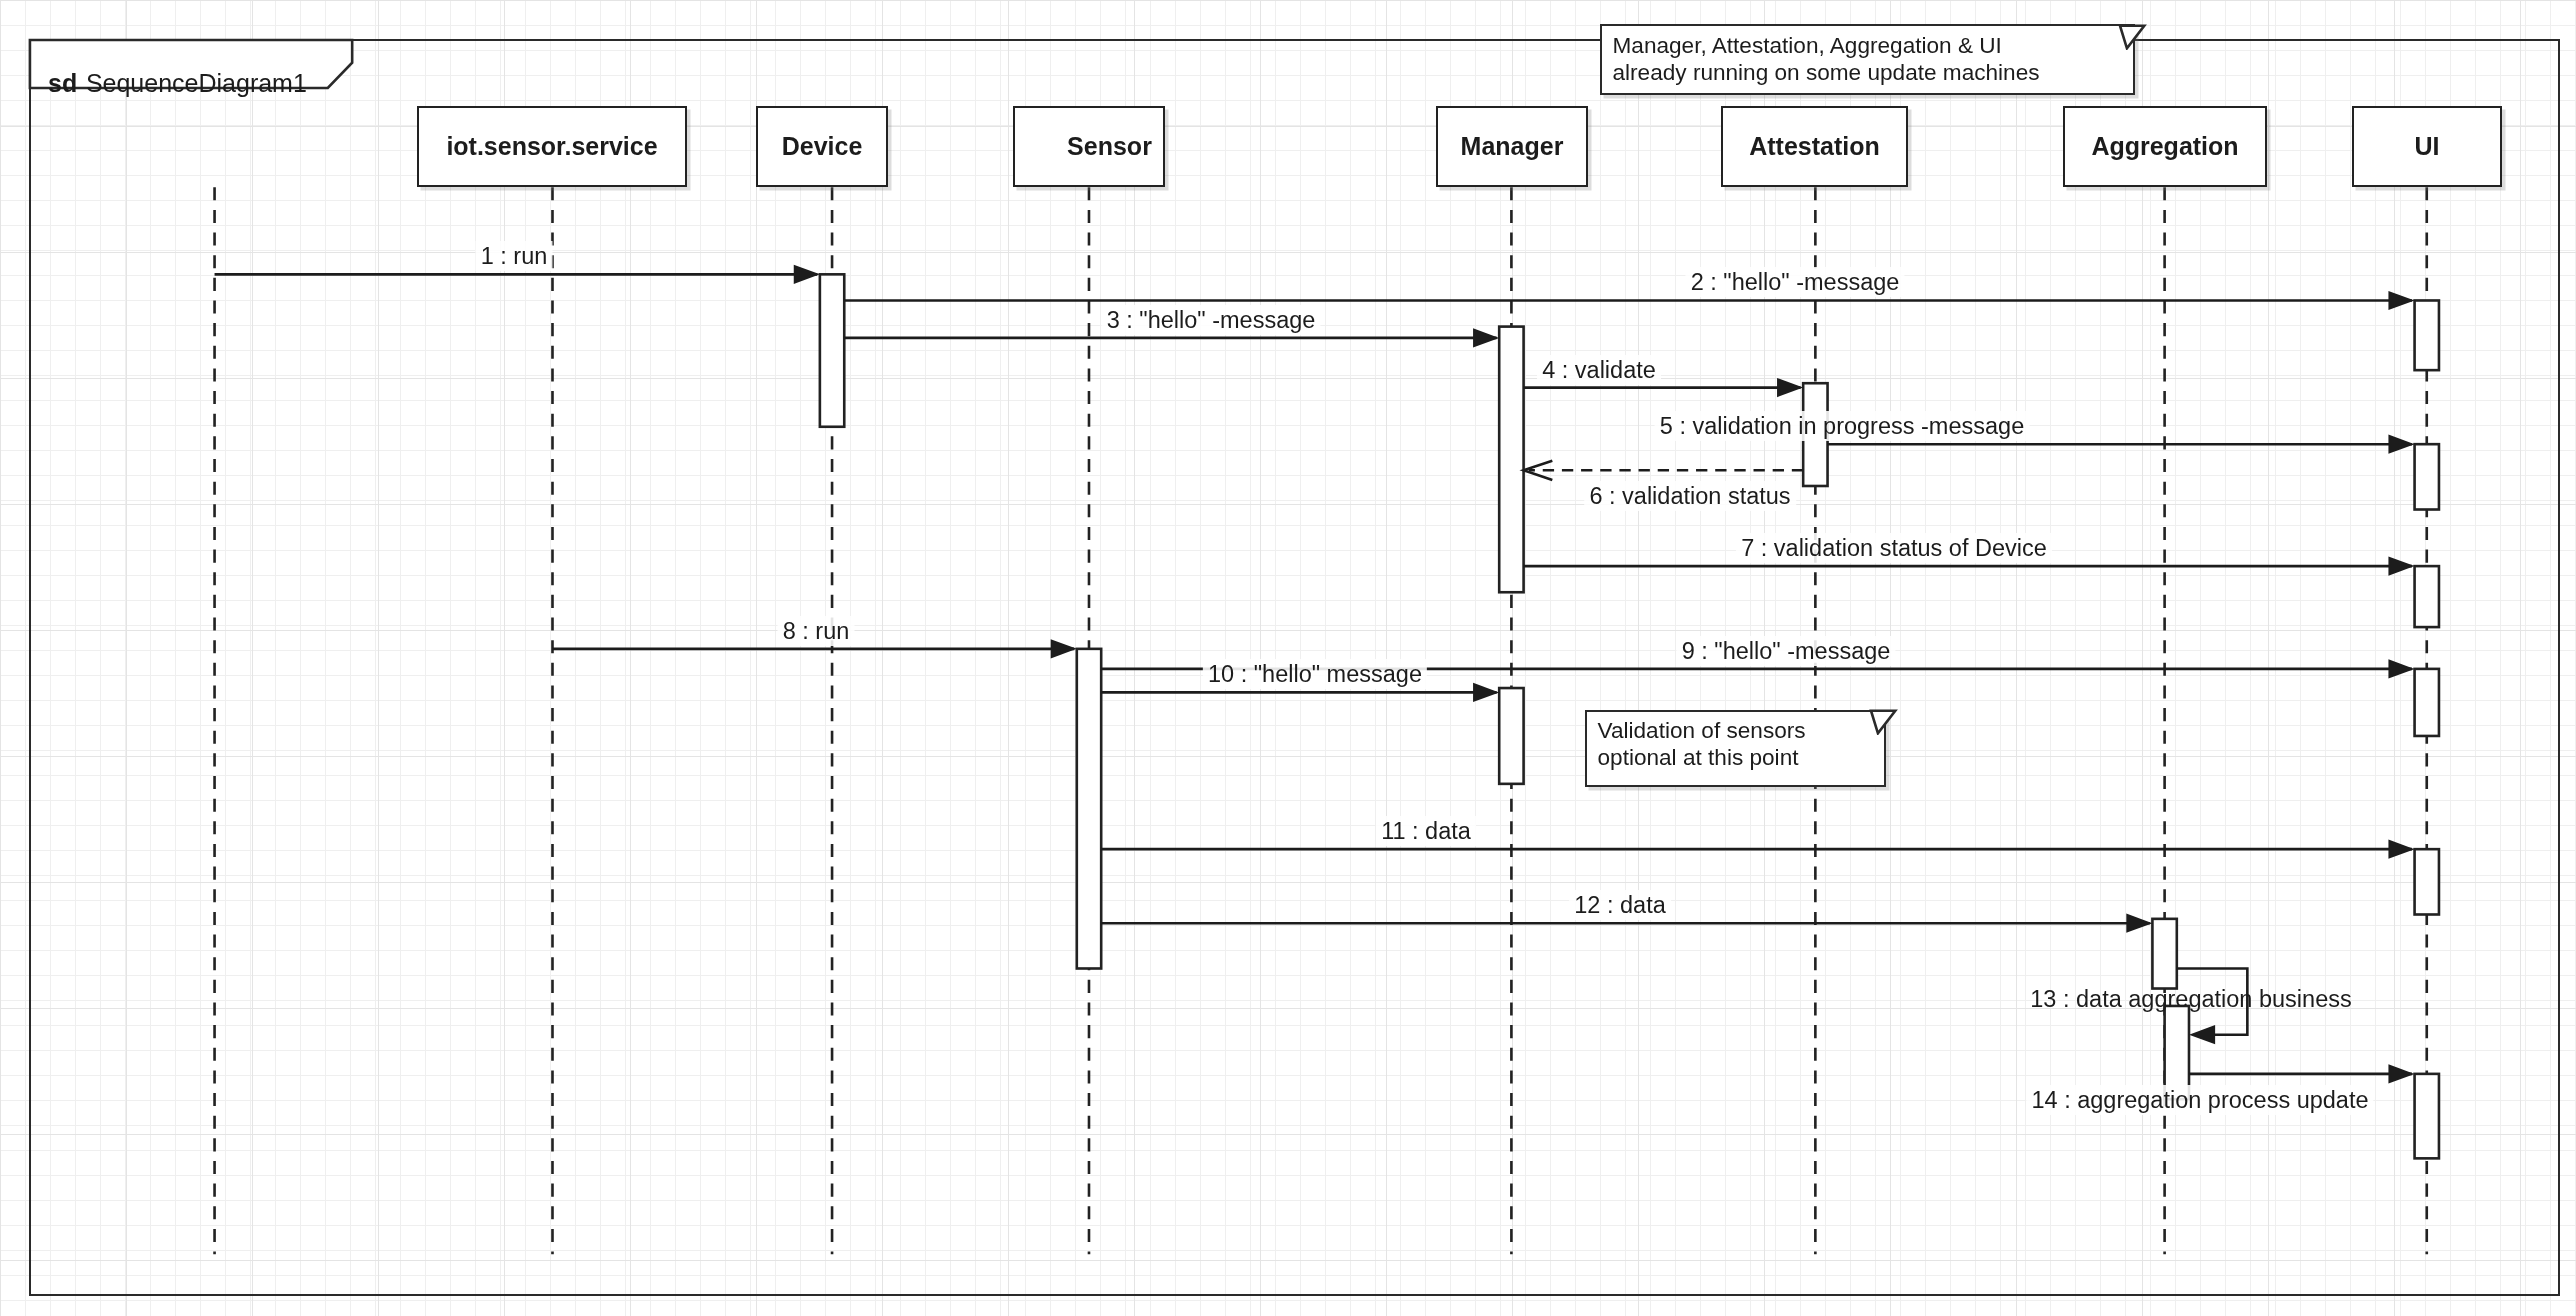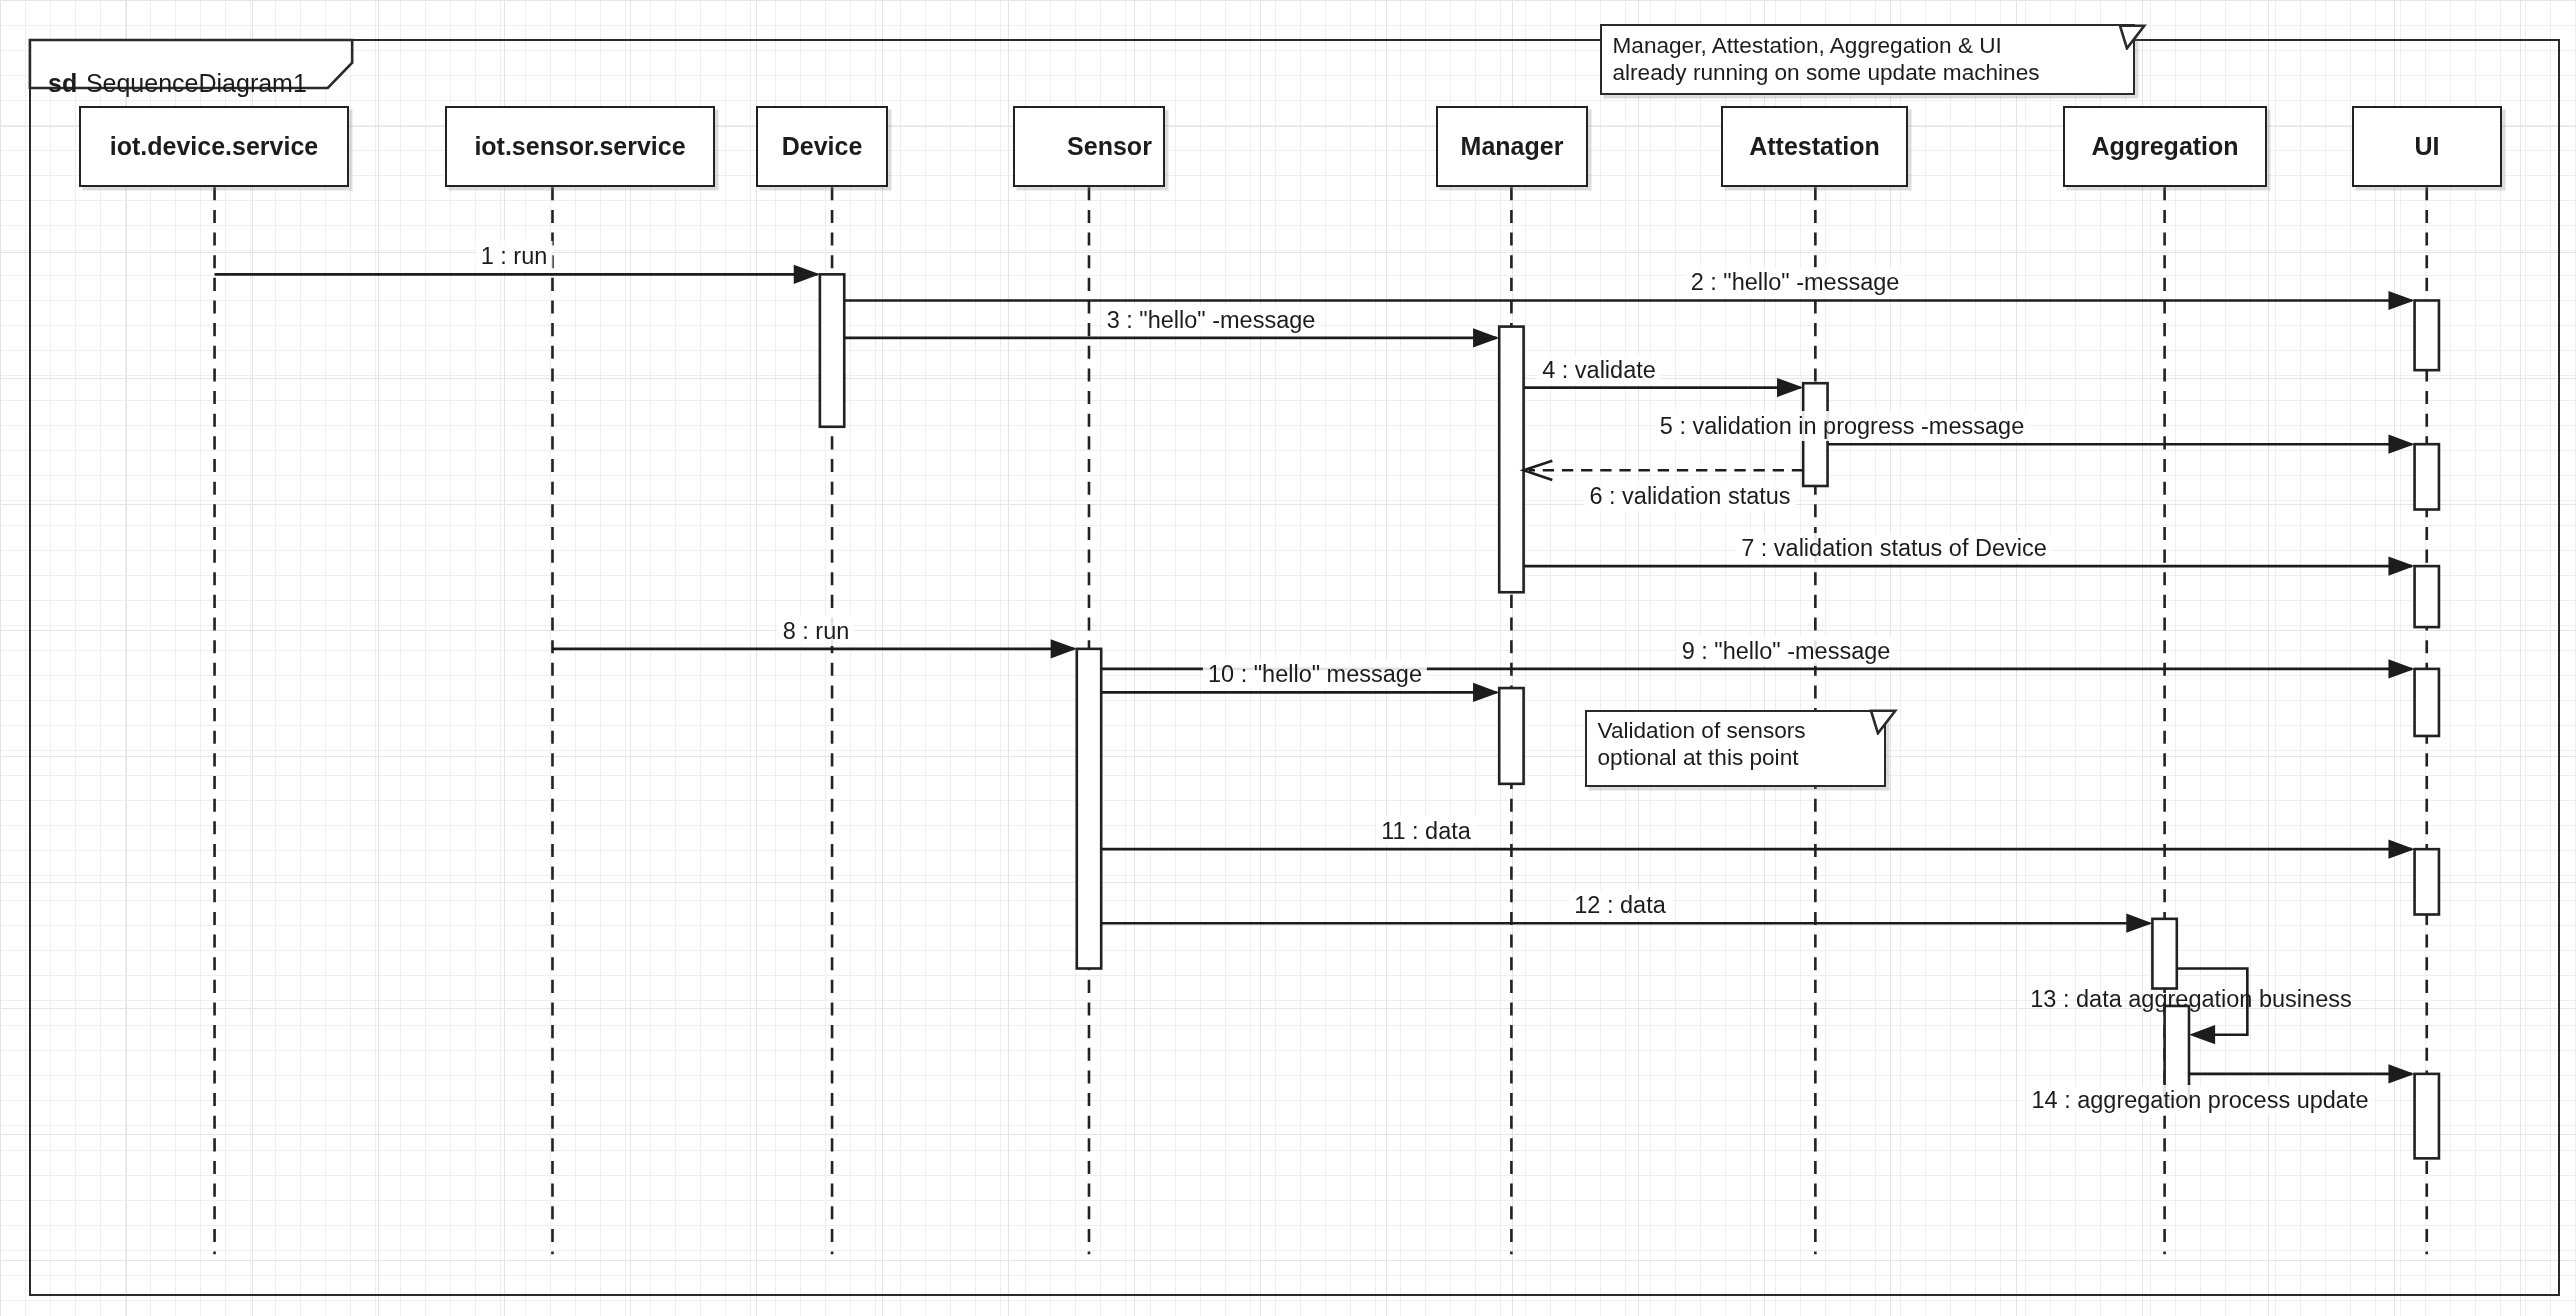--- a/index.html
+++ b/index.html
@@ -108,22 +108,21 @@
   </svg>
 
   <div class="frame"></div>
 
   <div class="frame-tab">
     <div class="tab-text">
       <span class="kw">sd</span><span>SequenceDiagram1</span>
     </div>
   </div>
 
-  <div class="participant" style="left:79px;width:270px;">iot.device.service</div>
-  <div class="participant" style="left:417px;width:270px;margin-left:28px;">iot.sensor.service</div>
+  <div class="participant" style="left:417px;width:270px;">iot.sensor.service</div>
   <div class="participant" style="left:756px;width:132px;">Device</div>
   <div class="participant" style="left:1013px;width:152px;padding-left:41px;">Sensor</div>
   <div class="participant" style="left:1436px;width:152px;">Manager</div>
   <div class="participant" style="left:1721px;width:187px;">Attestation</div>
   <div class="participant" style="left:2063px;width:204px;">Aggregation</div>
   <div class="participant" style="left:2352px;width:150px;">UI</div>
 
   <div class="mlabel" style="left:514px;top:241px;">1 : run</div>
   <div class="mlabel" style="left:1795px;top:267px;">2 : "hello" -message</div>
   <div class="mlabel" style="left:1211px;top:305px;">3 : "hello" -message</div>

